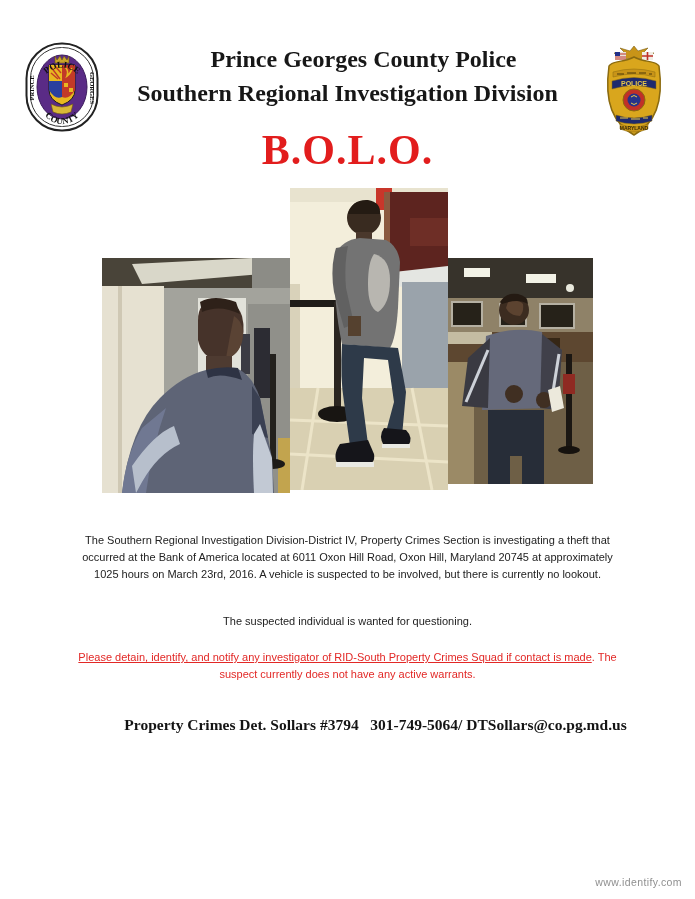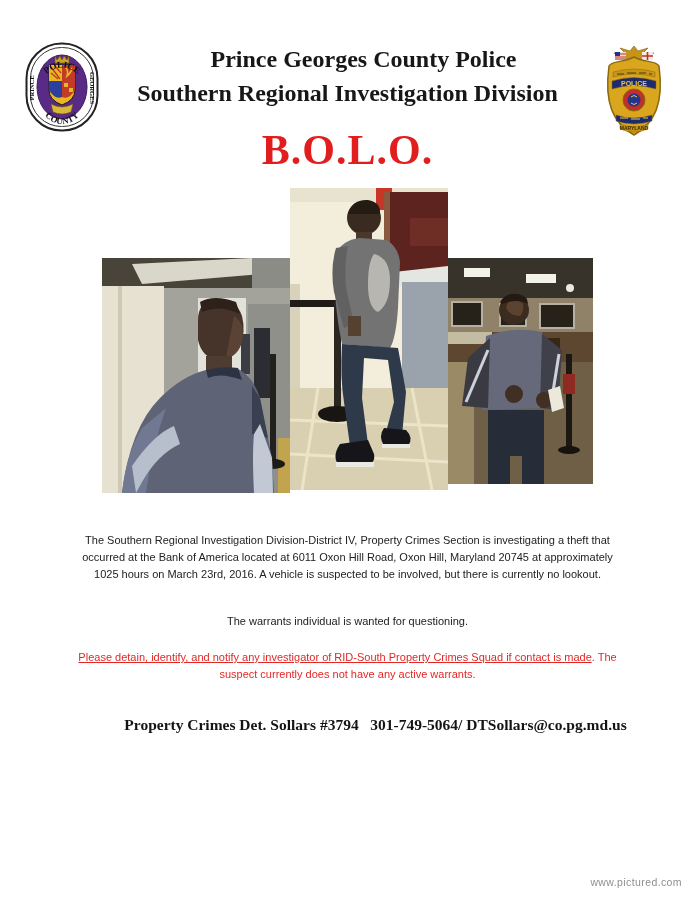--- a/index.html
+++ b/index.html
@@ -200,21 +200,21 @@
       <circle cx="66" cy="136" r="9" fill="#402f22"></circle>
       <circle cx="96" cy="142" r="8" fill="#402f22"></circle>
       <polygon points="100,132 112,128 116,150 104,154" fill="#ece9dc"></polygon>
       <rect x="40" y="152" width="56" height="74" fill="#272d38"></rect>
       <rect x="62" y="198" width="12" height="28" fill="#6e5f46"></rect>
     </g>
   </svg>
 
   <div class="abs para" style="top:532px;">The Southern Regional Investigation Division-District IV, Property Crimes Section is investigating a theft that occurred at the Bank of America located at 6011 Oxon Hill Road, Oxon Hill, Maryland 20745 at approximately 1025 hours on March 23rd, 2016. A vehicle is suspected to be involved, but there is currently no lookout.</div>
 
-  <div class="abs para" style="top:613px;">The warrants individual is wanted for questioning.</div>
+  <div class="abs para" style="top:613px;">The suspected individual is wanted for questioning.</div>
 
   <div class="abs para notice" style="top:649px;"><span class="u">Please detain, identify, and notify any investigator of RID-South Property Crimes Squad if contact is made</span><span>. The suspect currently does not have any active warrants.</span></div>
 
   <div class="abs contact" style="top:716px;">Property Crimes Det. Sollars #3794   301-749-5064/ DTSollars@co.pg.md.us</div>
 
-  <div class="abs watermark">www.pictured.com</div>
+  <div class="abs watermark">www.identify.com</div>
 
 </div>
 
 </body></html>

